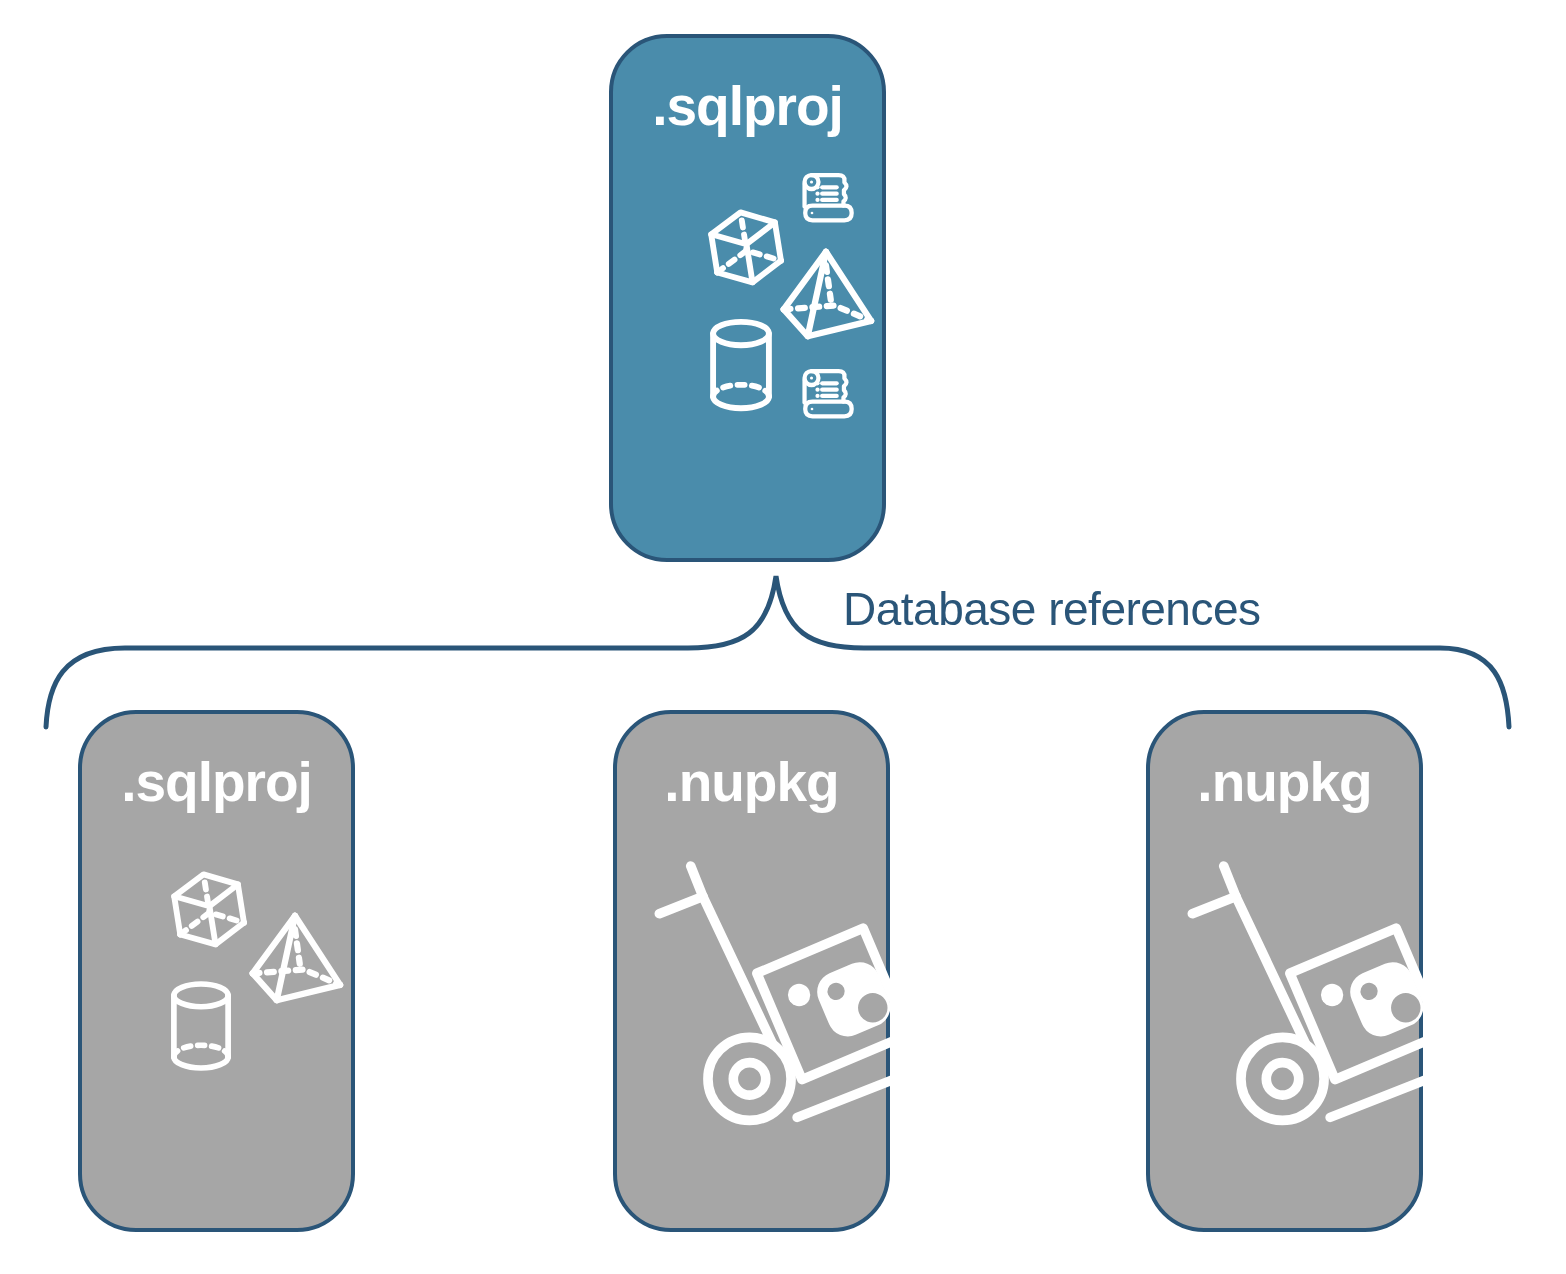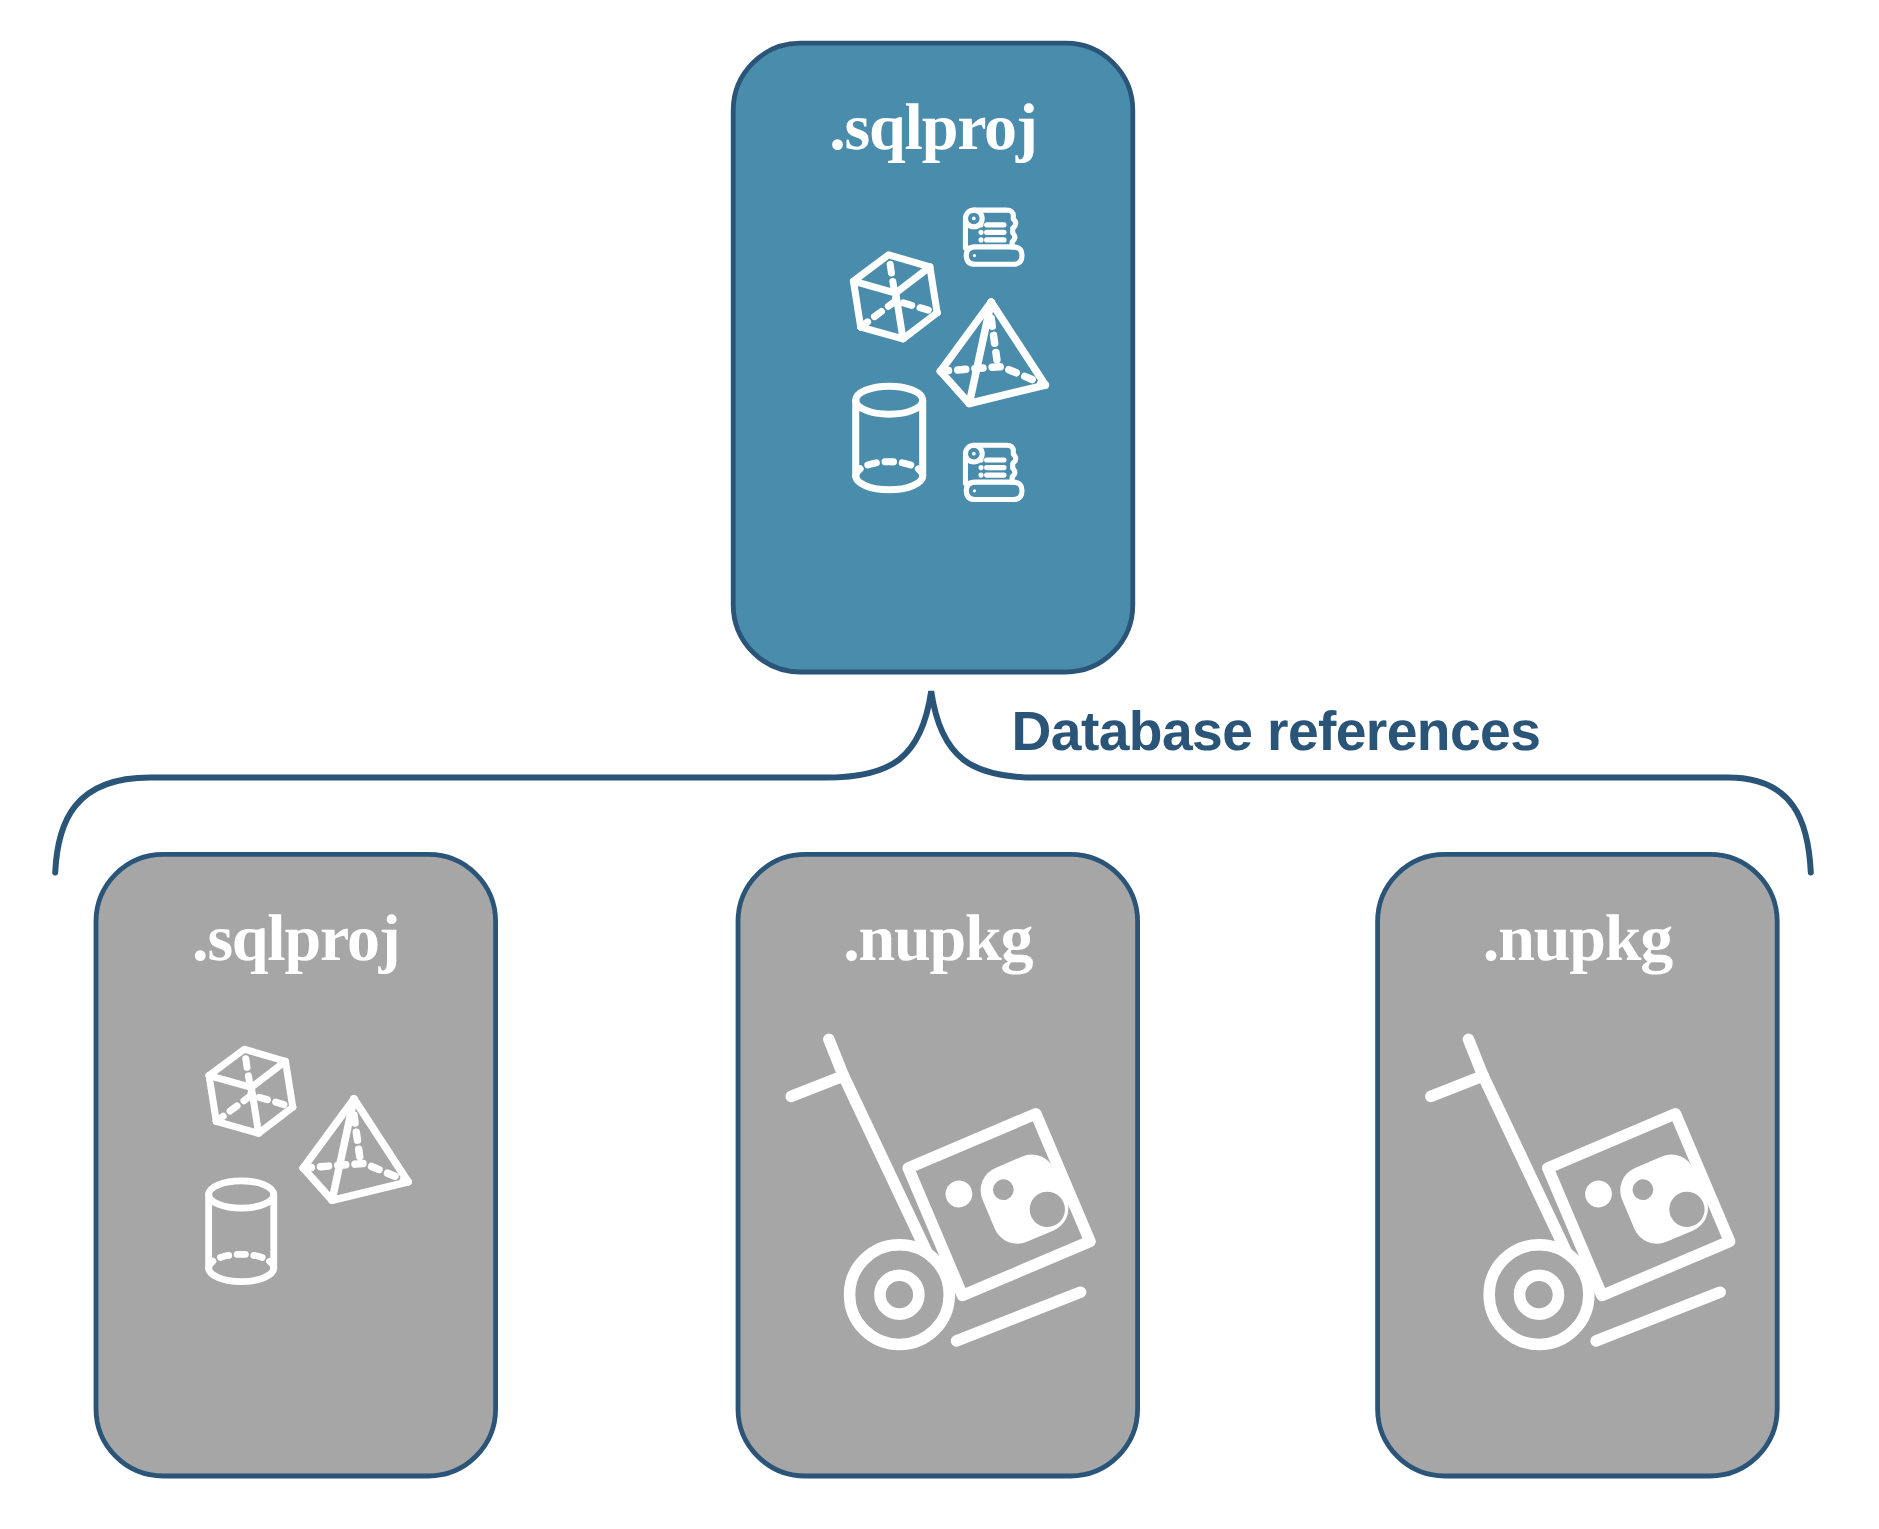--- a/index.html
+++ b/index.html
@@ -1,34 +1,34 @@
 <!DOCTYPE html>
 <html><head>
 <meta charset="utf-8">
 <style>
   html,body{margin:0;padding:0;background:#ffffff;}
   .canvas{
     position:relative;width:1566px;height:1274px;background:#ffffff;
     font-family:"Liberation Sans", sans-serif;overflow:hidden;
   }
   .node{
-    position:absolute;width:337px;box-sizing:border-box;
-    border:4.5px solid #2A5578;border-radius:58px;font-family:Liberation Serif, serif;
+    position:absolute;width:277px;box-sizing:border-box;
+    border:4.5px solid #2A5578;border-radius:58px;
   }
   .node-accent{background:#4A8CAB;height:528px;}
   .node-gray{background:#A6A6A6;height:522px;}
   .node-title{
     color:#ffffff;font-weight:bold;font-size:55px;line-height:60px;
     text-align:center;margin-top:38px;letter-spacing:-1px;
   }
   .icon{position:absolute;color:#ffffff;display:block;}
   .brace{position:absolute;left:0;top:0;width:1566px;height:1274px;pointer-events:none;}
   .connector-label{
     position:absolute;left:843px;top:582px;
-    font-weight:bold;font-size:46px;color:#2A5578;letter-spacing:-0.5px;
+    font-weight:normal;font-size:46px;color:#2A5578;letter-spacing:-0.5px;
   }
   .defs{position:absolute;width:0;height:0;overflow:hidden;}
 </style>
 </head>
 <body>
 
 <div class="canvas">
 
   <svg class="defs" aria-hidden="true">
     <defs>

